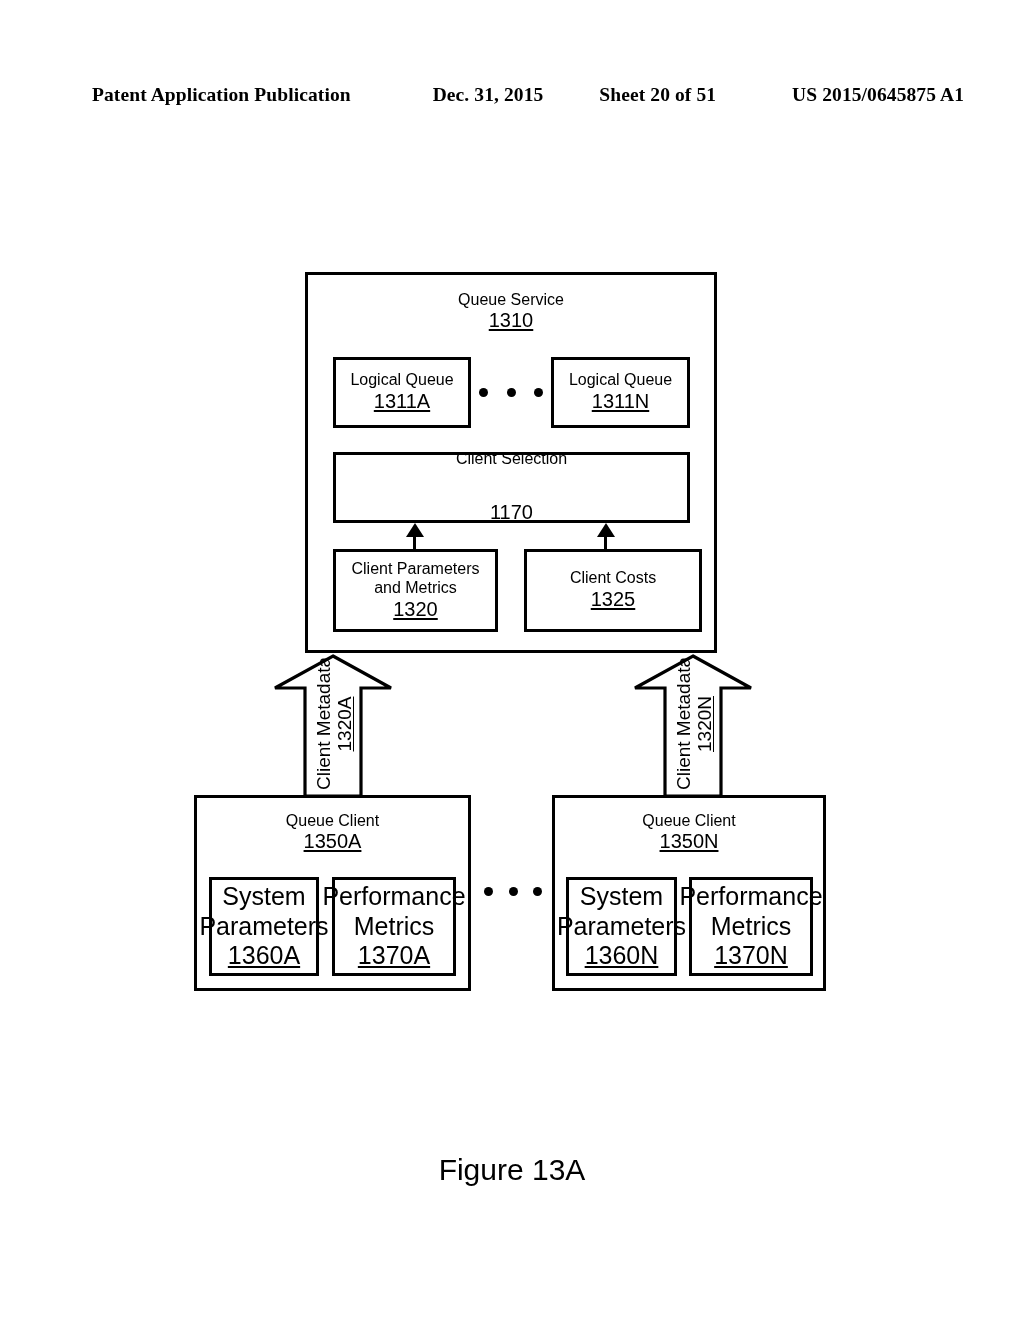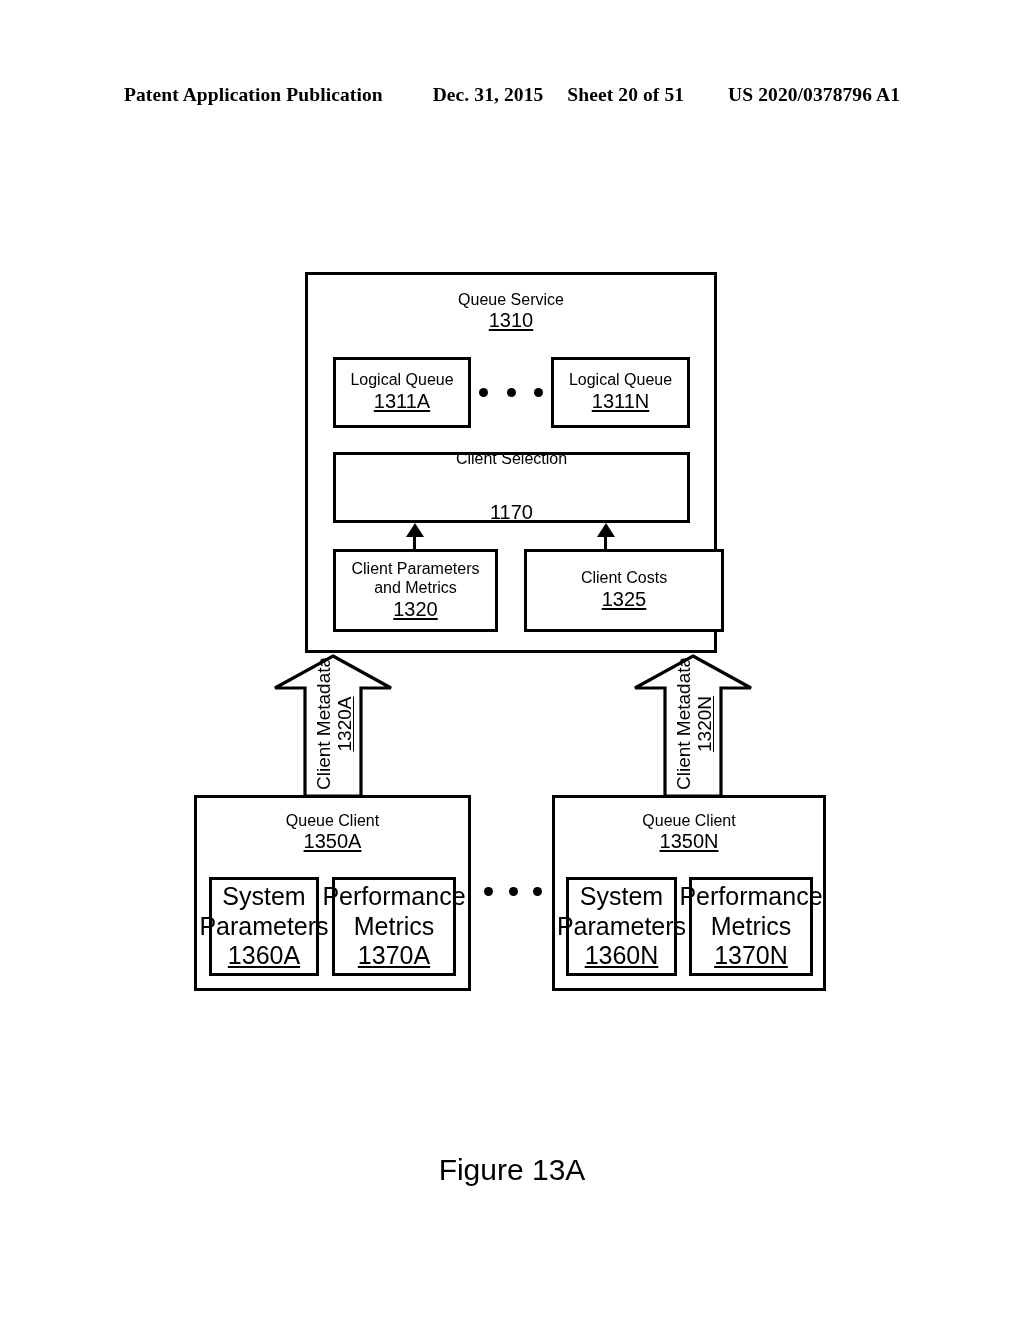--- a/index.html
+++ b/index.html
@@ -23,21 +23,21 @@
     left: 0;
     top: 84px;
     width: 1024px;
     text-align: center;
     font-family: "Liberation Serif", serif;
     font-weight: bold;
     font-size: 19.5px;
     letter-spacing: 0.1px;
     white-space: nowrap;
   }
-  #page-header .hdr-seg { display: inline-block; vertical-align: baseline; }
+  #page-header .hdr-seg { display: inline-block; vertical-align: baseline; margin-left: 32px; }
   .gap-wide { display: inline-block; width: 34px; }
   .gap-mid  { display: inline-block; width: 14px; }
   .gap-big  { display: inline-block; width: 40px; }
 
   
   #diagram {
     position: absolute;
     left: 0;
     top: 0;
     width: 1024px;
@@ -104,21 +104,21 @@
     width: 9px; height: 9px;
     border-radius: 50%;
     background: #000;
   }
 
   
   #client-selection-box { left: 333px; top: 452px; width: 357px; height: 71px; gap: 32px; }
 
   
   #client-params-box { left: 333px; top: 549px; width: 165px; height: 83px; }
-  #client-costs-box  { left: 524px; top: 549px; width: 200px; height: 83px; }
+  #client-costs-box  { left: 524px; top: 549px; width: 178px; height: 83px; }
 
   
   .up-arrow {
     position: absolute;
     width: 18px;
   }
   .up-arrow .shaft {
     position: absolute;
     left: 7px;
     top: 11px;
@@ -220,21 +220,21 @@
 </head>
 <body>
 
 <div id="page-header">
   <span class="hdr-seg">Patent Application Publication</span>
   <span class="gap-big"></span>
   <span class="hdr-seg">Dec. 31, 2015</span>
   <span class="gap-mid"></span>
   <span class="hdr-seg">Sheet 20 of 51</span>
   <span class="gap-wide"></span>
-  <span class="hdr-seg">US 2020/0378796 A1</span>
+  <span class="hdr-seg">US 2015/0645875 A1</span>
 </div>
 
 <div id="diagram">
 
   <div class="box" id="queue-service-box"></div>
   <div id="queue-service-title">
     <span class="lbl">Queue Service</span>
     <span class="num">1310</span>
   </div>
 

